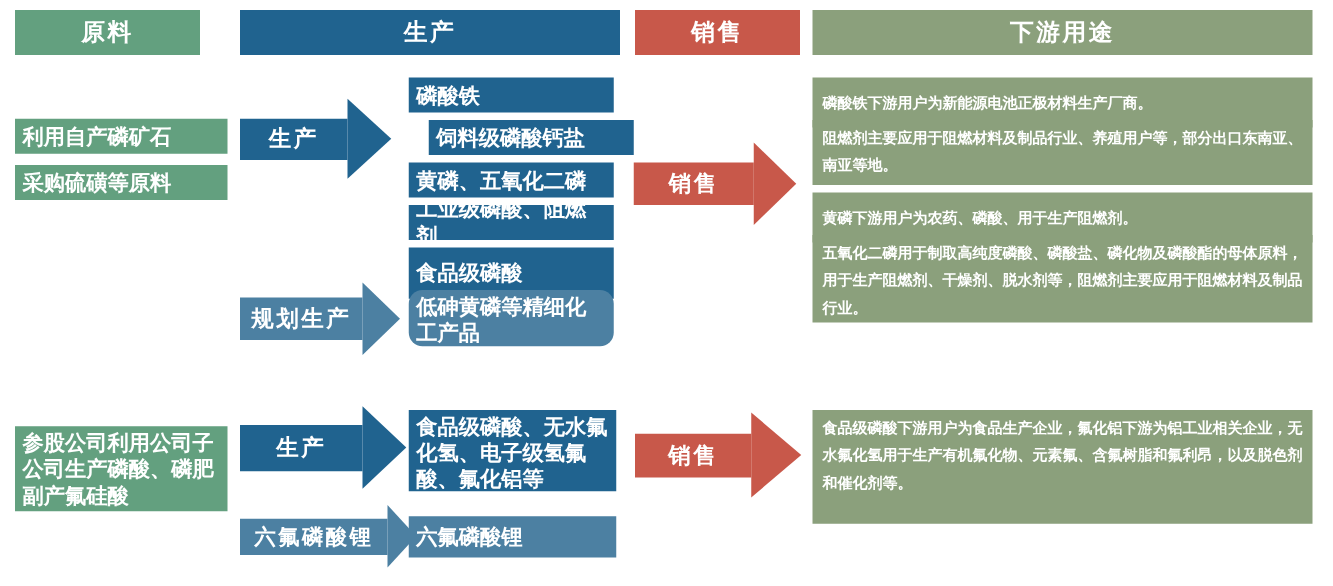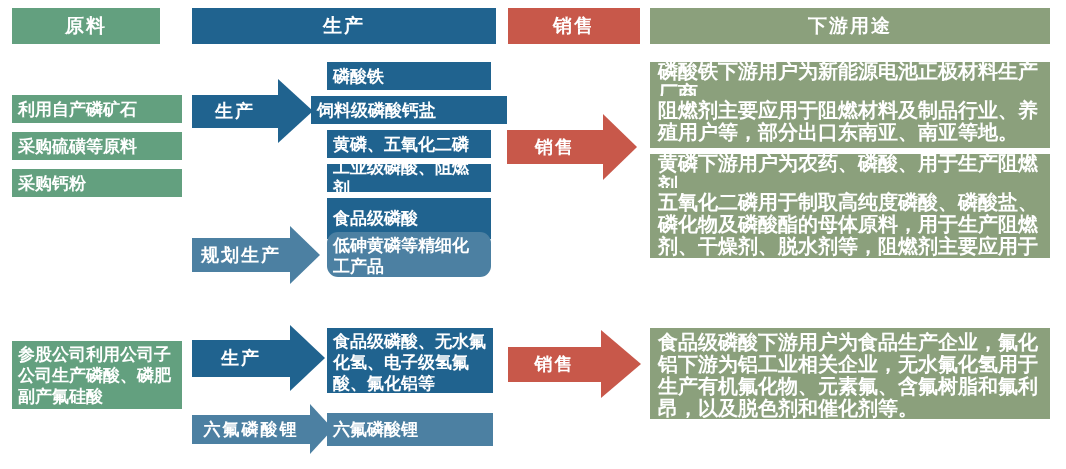--- a/index.html
+++ b/index.html
@@ -33,21 +33,21 @@
   .item {
     font-size: 17px;
     padding: 2px 6px;
     line-height: 21px;
   }
   .multiline {
     align-items: flex-start;
     padding-top: 3px;
   }
   .use {
-    font-size: 20px;
+    font-size: 12px;
     line-height: 22px;
     padding: 20px 8px;
     align-items: center;
   }
   .use.tall { align-items: flex-start; padding-top: 3px; }
 
   .arrow {
     position: absolute;
     display: flex;
     align-items: center;
@@ -77,29 +77,28 @@
 
 <div class="canvas">
 
   <div class="box green hdr" style="left:12px; top:8px; width:148px; height:36px;">原料</div>
   <div class="box dblue hdr" style="left:192px; top:8px; width:304px; height:36px;">生产</div>
   <div class="box red hdr" style="left:508px; top:8px; width:132px; height:36px;">销售</div>
   <div class="box olive hdr" style="left:650px; top:8px; width:400px; height:36px;">下游用途</div>
 
   <div class="box green item" style="left:12px; top:95px; width:170px; height:28px;">利用自产磷矿石</div>
   <div class="box green item" style="left:12px; top:132px; width:170px; height:28px;">采购硫磺等原料</div>
-  <div class="box green item" style="left:12px; top:169px; width:170px; height:28px;">采购钙粉</div>
 
   <div class="arrow dblue-a" style="left:192px; top:79px;">
     <div class="arrow-rect" style="width:86px; height:33px;">生产</div>
     <div class="arrow-head" style="border-width:32px 0 32px 35px;"></div>
   </div>
 
   <div class="box dblue item" style="left:327px; top:62px; width:164px; height:28px;">磷酸铁</div>
-  <div class="box dblue item" style="left:311px; top:96px; width:196px; height:28px;text-align:right;">饲料级磷酸钙盐</div>
+  <div class="box dblue item" style="left:343px; top:96px; width:164px; height:28px;text-align:right;">饲料级磷酸钙盐</div>
   <div class="box dblue item" style="left:327px; top:164px; width:164px; height:28px;">工业级磷酸、阻燃剂</div>
   <div class="box dblue item" style="left:327px; top:130px; width:164px; height:28px;">黄磷、五氧化二磷</div>
   <div class="box dblue item" style="left:327px; top:198px; width:164px; height:41px;">食品级磷酸</div>
 
   <div class="arrow lblue-a" style="left:192px; top:226px;">
     <div class="arrow-rect" style="width:98px; height:34px;">规划生产</div>
     <div class="arrow-head" style="border-width:29px 0 29px 30px;"></div>
   </div>
 
   <div class="box lblue item multiline" style="left:327px; top:232px; width:164px; height:45px;border-radius:11px;">低砷黄磷等精细化工产品</div>

